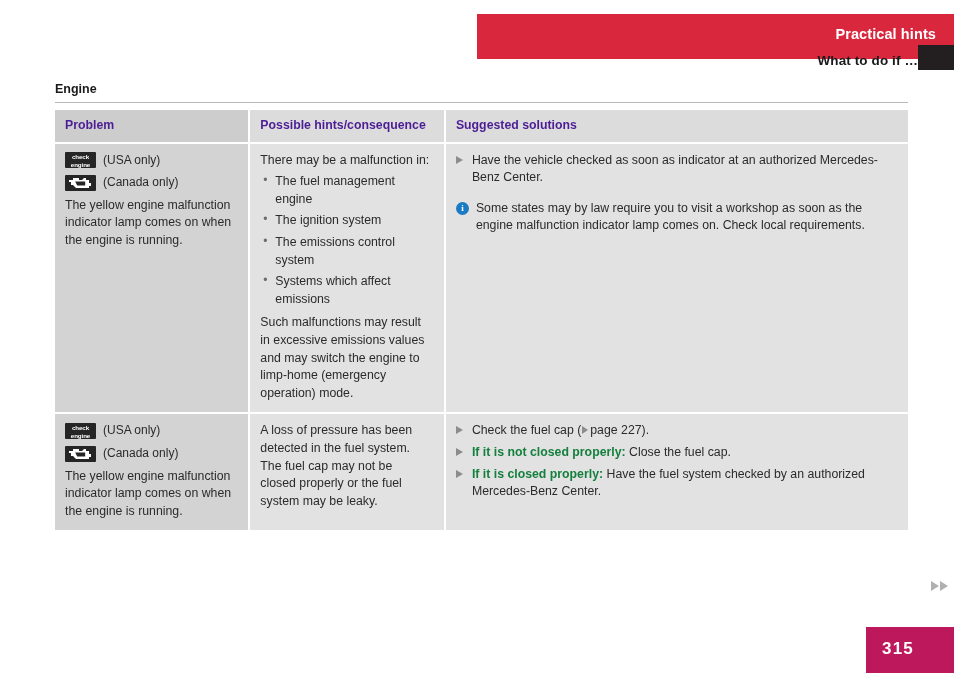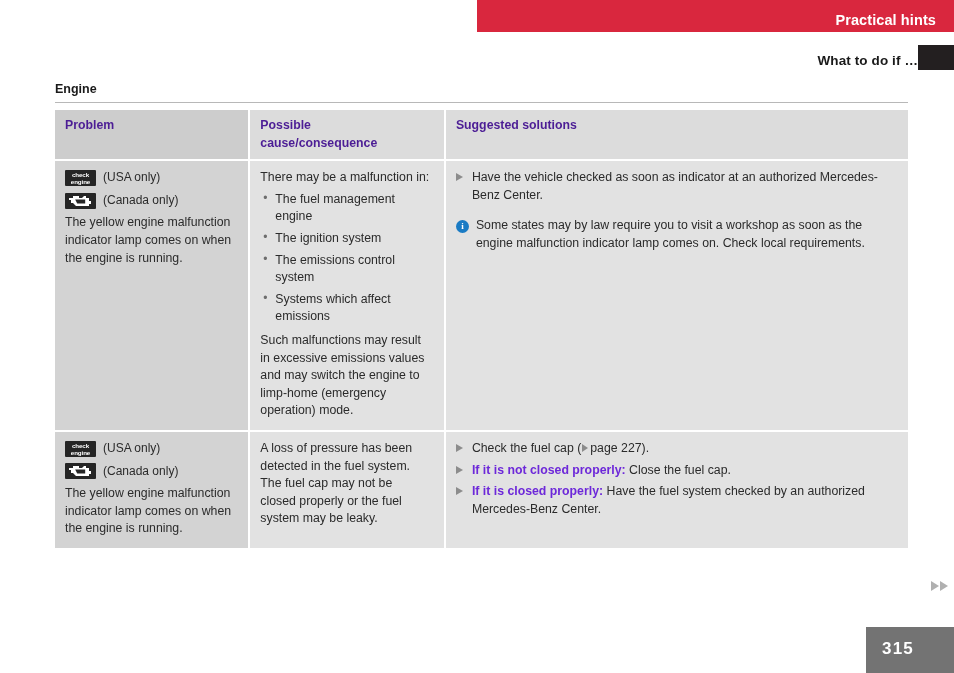--- a/index.html
+++ b/index.html
@@ -13,23 +13,23 @@
     font-family: "Liberation Sans", sans-serif;
     color: #1a1a1a;
     position: relative;
     overflow: hidden;
   }
 
   
   .header-band {
     position: absolute;
     left: 477px;
-    top: 0;
+    top: 14px;
     width: 477px;
-    height: 32px;
+    height: 45px;
     background: #d9273e;
   }
   .header-band-title {
     position: absolute;
     right: 18px;
     top: 12px;
     font-size: 14.5px;
     font-weight: bold;
     color: #ffffff;
     letter-spacing: 0.1px;
@@ -178,21 +178,21 @@
   .arrow-item .tri {
     position: absolute;
     left: 0;
     top: 4px;
     width: 0;
     height: 0;
     border-left: 7px solid #8c8c8c;
     border-top: 4.5px solid transparent;
     border-bottom: 4.5px solid transparent;
   }
-  .arrow-item b { color: #6d28d9; }
+  .arrow-item b { color: #15803d; }
 
   .note-block {
     position: relative;
     padding-left: 20px;
     margin-top: 13px;
   }
   .note-block .info-icon {
     position: absolute;
     left: 0;
     top: 2.5px;
@@ -234,21 +234,21 @@
     border-left: 8px solid #b0b0b0;
     border-top: 5px solid transparent;
     border-bottom: 5px solid transparent;
   }
   .page-block {
     position: absolute;
     left: 866px;
     top: 627px;
     width: 88px;
     height: 46px;
-    background: #737373;
+    background: #be185d;
   }
   .page-number {
     position: absolute;
     left: 16px;
     top: 12px;
     font-size: 17px;
     font-weight: bold;
     color: #ffffff;
     letter-spacing: 1.2px;
   }
@@ -262,21 +262,21 @@
 <div class="subheader">What to do if …</div>
 <div class="subheader-tab"></div>
 
 <div class="section-title">Engine</div>
 <div class="section-rule"></div>
 
 <div class="table">
 
   <div class="trow header-row">
     <div class="cell c1">Problem</div>
-    <div class="cell c2">Possible cause/consequence</div>
+    <div class="cell c2">Possible hints/consequence</div>
     <div class="cell c3">Suggested solutions</div>
   </div>
 
   <div class="trow row-body row1">
 
     <div class="cell c1">
       <div class="lamp-line">
         <span class="icon-check-engine">
           <span>check</span><br>
           <span>engine</span>

